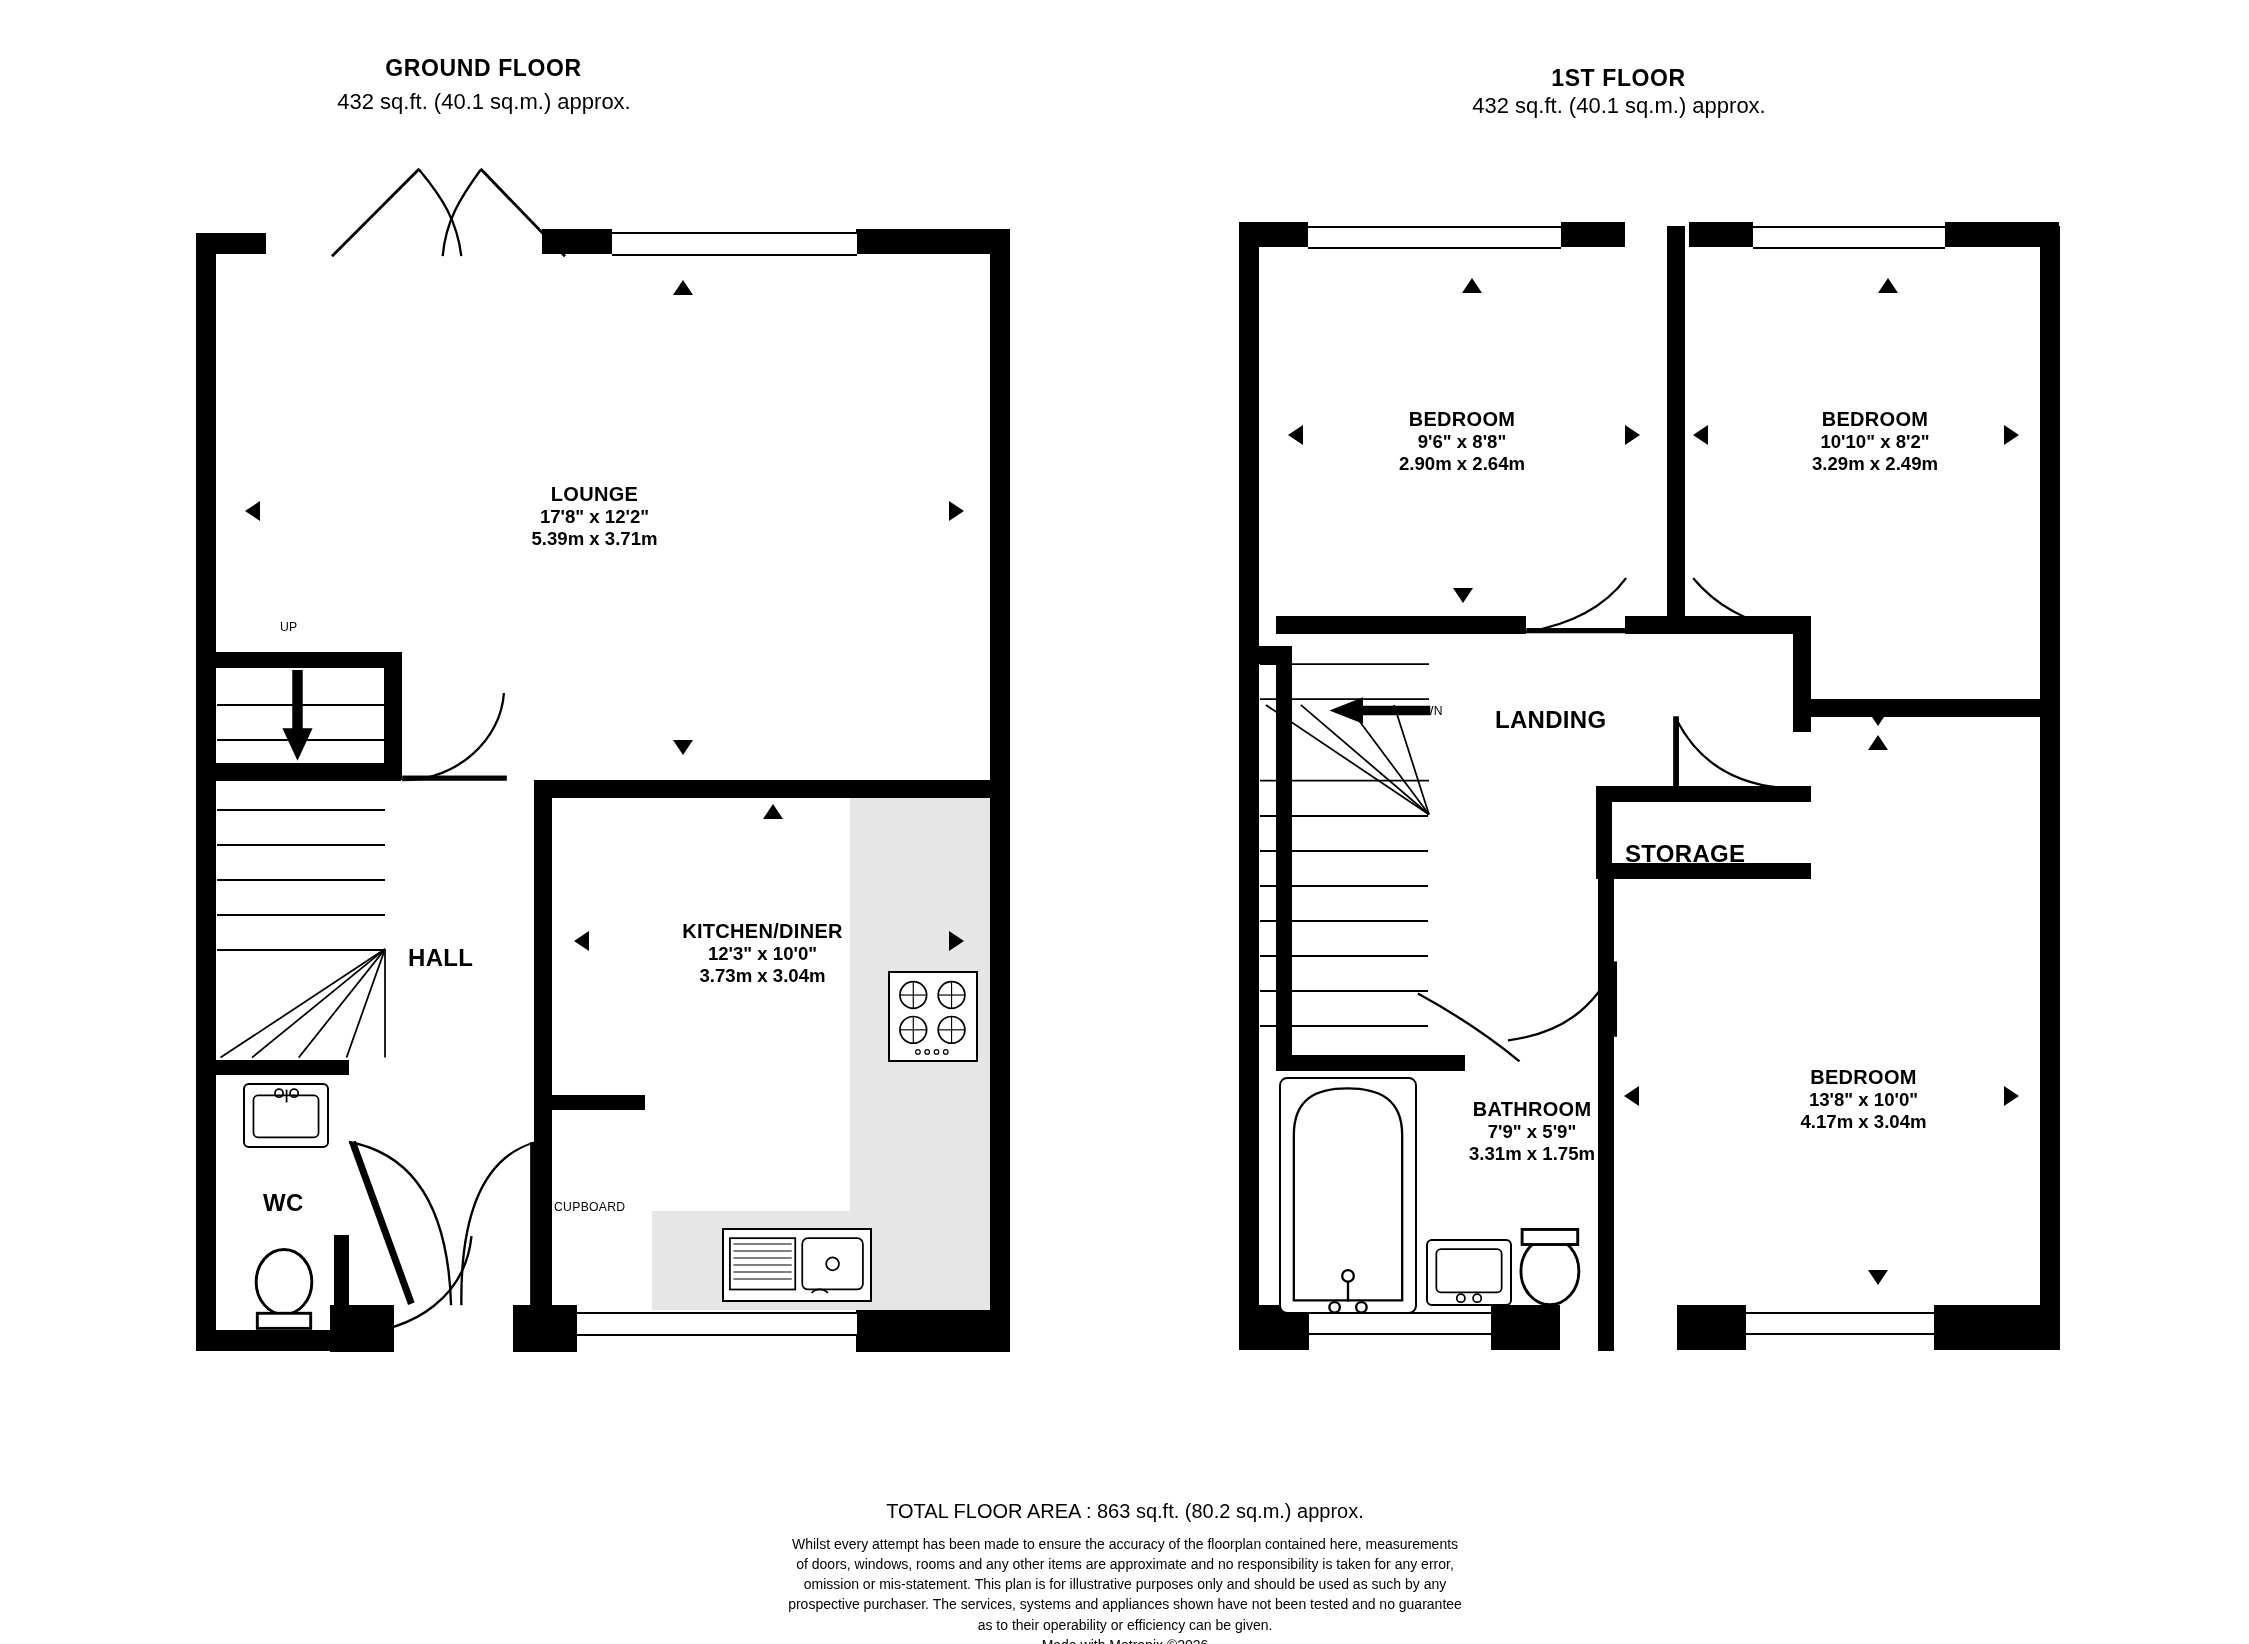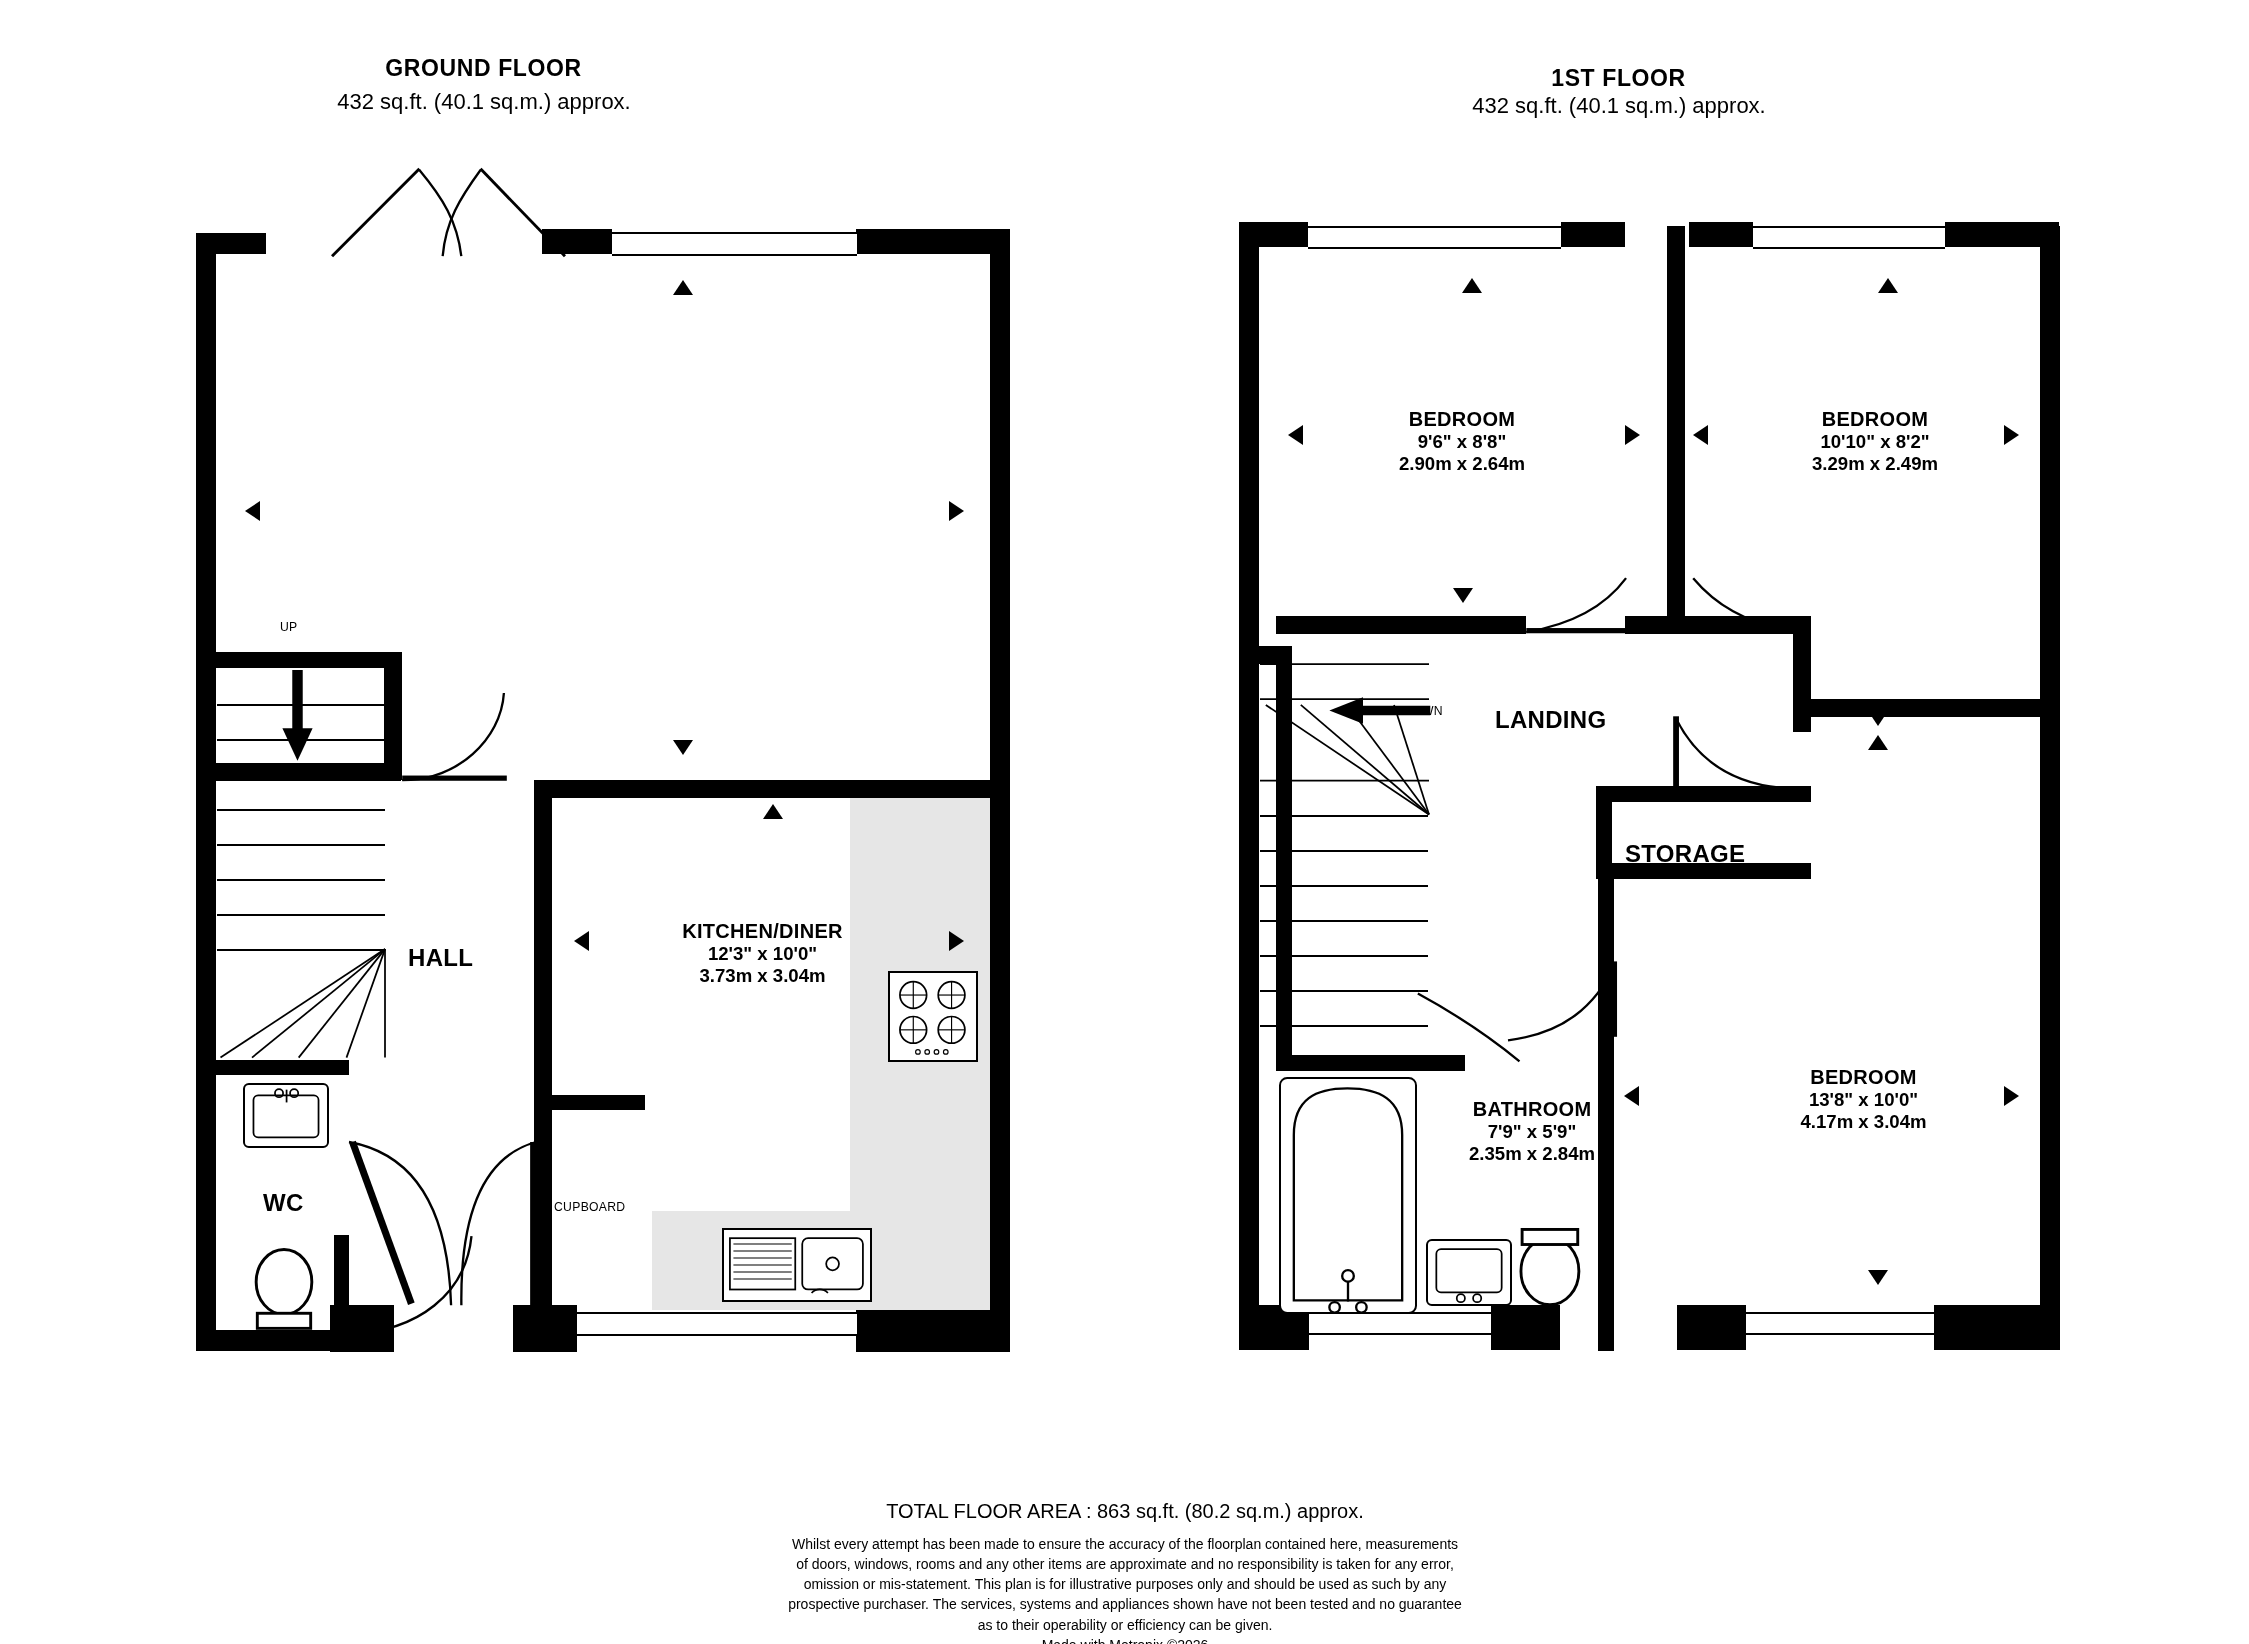--- a/index.html
+++ b/index.html
@@ -177,20 +177,25 @@
     </div>
 
     <div class="arr up" style="left:673px;top:280px;"></div>
     <div class="arr left" style="left:245px;top:501px;"></div>
     <div class="arr right" style="left:949px;top:501px;"></div>
     <div class="arr down" style="left:673px;top:740px;"></div>
     <div class="arr up" style="left:763px;top:804px;"></div>
     <div class="arr left" style="left:574px;top:931px;"></div>
     <div class="arr right" style="left:949px;top:931px;"></div>
 
+    <div class="room" style="left:443px;top:483px;width:303px;">
+      <div class="name">LOUNGE</div>
+      <div class="dim">17'8"  x 12'2"</div>
+      <div class="dim">5.39m  x 3.71m</div>
+    </div>
     <div class="room" style="left:588px;top:920px;width:349px;">
       <div class="name">KITCHEN/DINER</div>
       <div class="dim">12'3"  x 10'0"</div>
       <div class="dim">3.73m  x 3.04m</div>
     </div>
     <div class="label" style="left:408px;top:944px;">HALL</div>
     <div class="label" style="left:263px;top:1189px;">WC</div>
     <div class="tiny-label" style="left:554px;top:1200px;">CUPBOARD</div>
   </div>
 
@@ -320,21 +325,21 @@
       <div class="dim">3.29m  x 2.49m</div>
     </div>
     <div class="room" style="left:1683px;top:1066px;width:361px;">
       <div class="name">BEDROOM</div>
       <div class="dim">13'8"  x 10'0"</div>
       <div class="dim">4.17m  x 3.04m</div>
     </div>
     <div class="room" style="left:1404px;top:1098px;width:256px;">
       <div class="name">BATHROOM</div>
       <div class="dim">7'9"  x 5'9"</div>
-      <div class="dim">2.35m  x 2.84m</div>
+      <div class="dim">3.31m  x 1.75m</div>
     </div>
     <div class="label" style="left:1495px;top:706px;">LANDING</div>
     <div class="label" style="left:1625px;top:840px;">STORAGE</div>
   </div>
 
   <div class="footer" style="top:1500px;">
     <div class="total">TOTAL FLOOR AREA : 863 sq.ft. (80.2 sq.m.) approx.</div>
     <div class="disclaimer">
       <div>Whilst every attempt has been made to ensure the accuracy of the floorplan contained here, measurements</div>
       <div>of doors, windows, rooms and any other items are approximate and no responsibility is taken for any error,</div>

